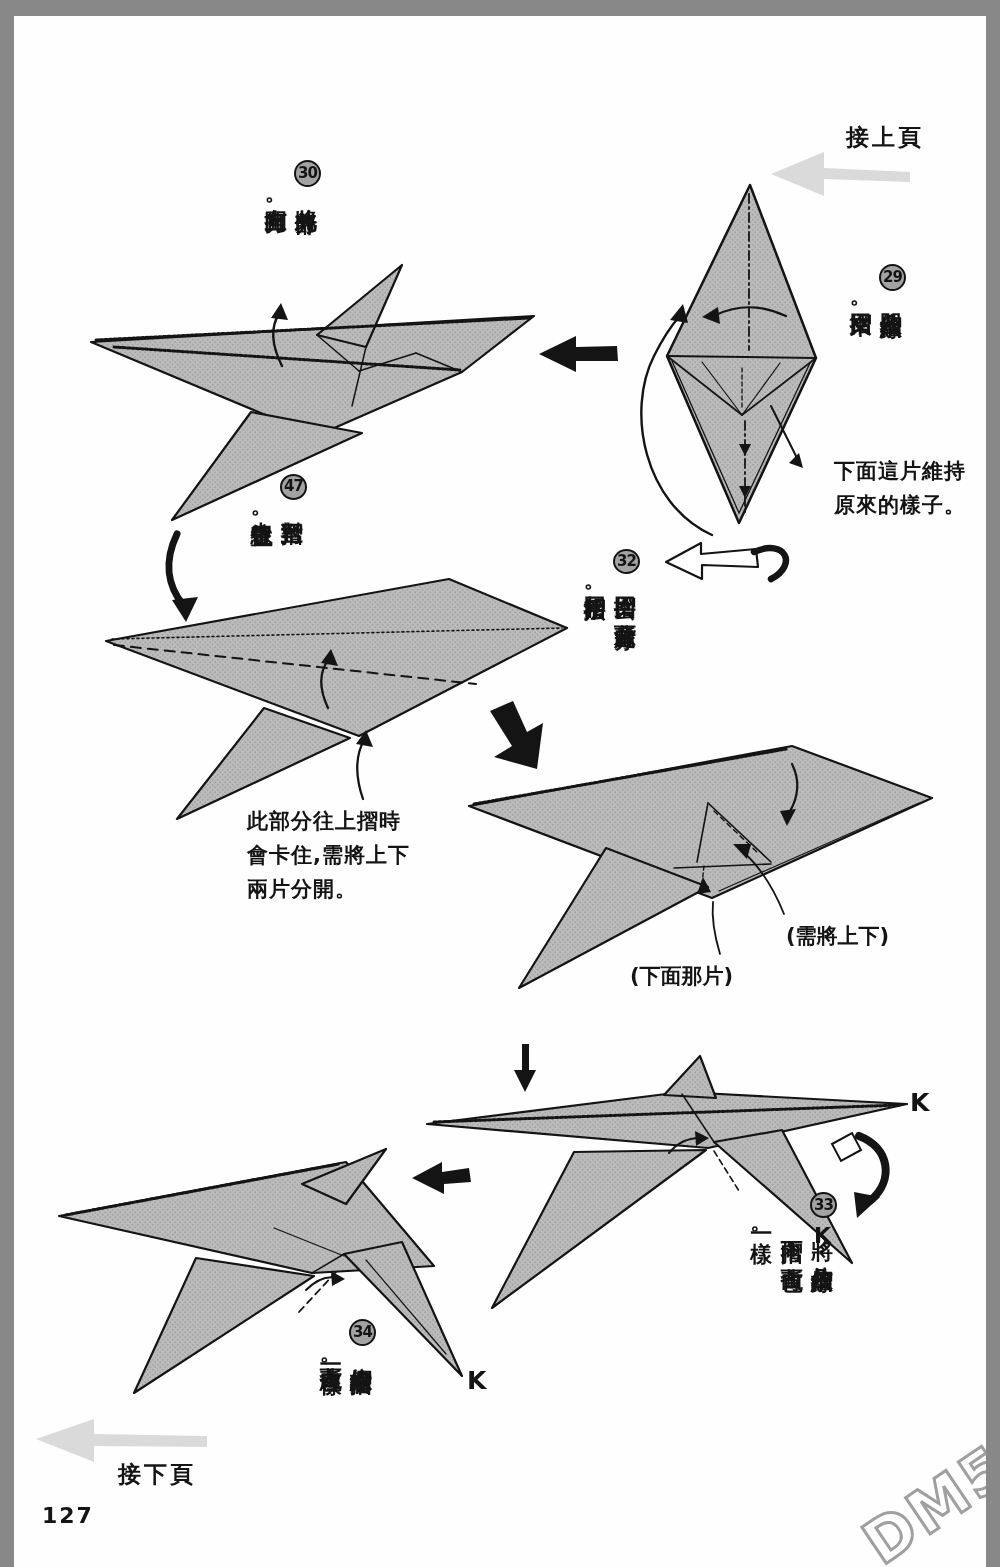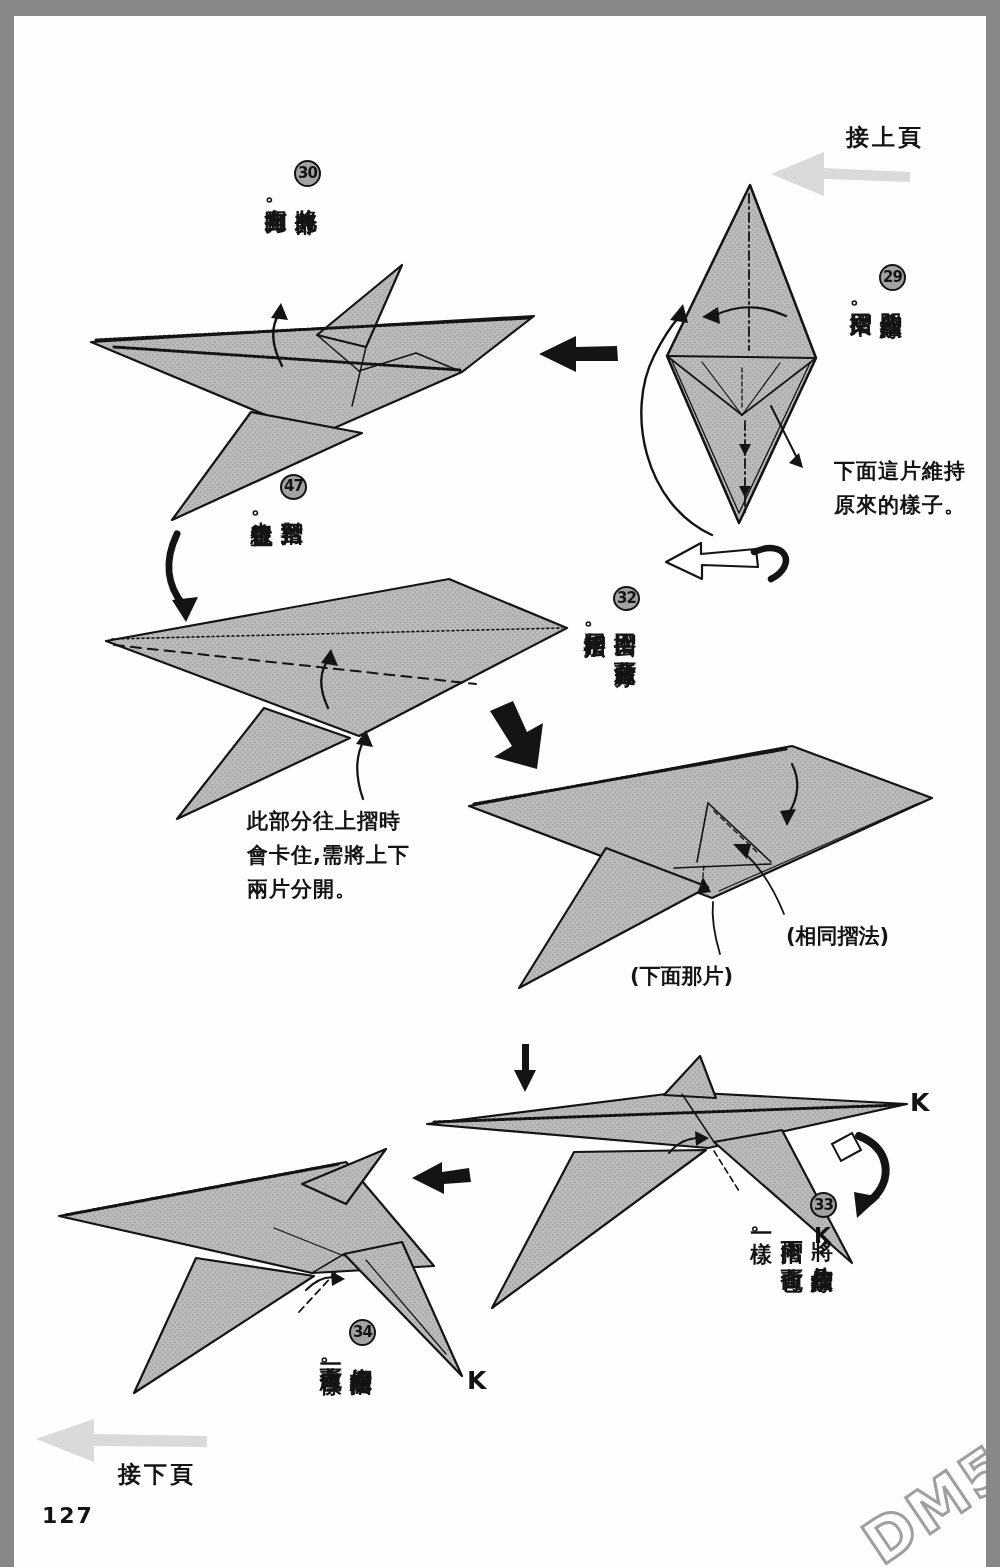--- a/index.html
+++ b/index.html
@@ -143,21 +143,21 @@
     <path d="M 314,692 Q 300,662 315,643" fill="none" stroke="var(--outline-black)" stroke-width="2.3"></path>
     <polygon points="307,647 317,633 324,650" fill="var(--outline-black)"></polygon>
     <path d="M 349,783 Q 337,748 350,724" fill="none" stroke="var(--outline-black)" stroke-width="2.3"></path>
     <polygon points="342,728 352,714 359,731" fill="var(--outline-black)"></polygon>
   </svg>
 
   <div class="note" style="left:233px;top:788px;">此部分往上摺時
 會卡住,需將上下
 兩片分開。</div>
 
-  <div class="step" style="left:548px;top:570px;width:78px;height:230px;">
+  <div class="step" style="left:548px;top:533px;width:78px;height:230px;">
     <span class="stepnum">32</span>
     <div class="vtext" style="height:215px;">摺回去,背面亦是
 相同摺法。</div>
   </div>
 
   <svg class="fig" style="left:468px;top:680px;" width="70" height="80" viewBox="468 680 70 80">
     <polygon points="476,695 499,685 513,716 529,707 523,753 480,741 498,730" fill="var(--outline-black)"></polygon>
   </svg>
 
   <svg class="fig" style="left:445px;top:715px;" width="490" height="275" viewBox="445 715 490 275">
@@ -171,21 +171,21 @@
     <line x1="700" y1="795" x2="745" y2="838" stroke="var(--outline-black)" stroke-width="1.4" stroke-dasharray="5 4"></line>
     <line x1="690" y1="850" x2="688" y2="868" stroke="var(--outline-black)" stroke-width="1.4" stroke-dasharray="4 3"></line>
     <polygon points="683,878 697,876 689,861" fill="var(--outline-black)"></polygon>
     <path d="M 778,748 Q 790,772 775,797" fill="none" stroke="var(--outline-black)" stroke-width="2.2"></path>
     <polygon points="766,795 782,793 773,810" fill="var(--outline-black)"></polygon>
     <path d="M 770,898 Q 753,856 727,834" fill="none" stroke="var(--outline-black)" stroke-width="1.8"></path>
     <polygon points="733,843 719,828 737,828" fill="var(--outline-black)"></polygon>
     <path d="M 706,938 Q 697,908 699,886" fill="none" stroke="var(--outline-black)" stroke-width="1.8"></path>
   </svg>
 
-  <div class="note" style="left:772px;top:903px;letter-spacing:0;">(相同摺法)</div>
+  <div class="note" style="left:772px;top:903px;letter-spacing:0;">(需將上下)</div>
   <div class="note" style="left:616px;top:943px;letter-spacing:0;">(下面那片)</div>
 
   <svg class="fig" style="left:496px;top:1026px;" width="32" height="55" viewBox="496 1026 32 55">
     <polygon points="508,1028 515,1028 515,1054 522,1054 511,1076 500,1054 508,1054" fill="var(--outline-black)"></polygon>
   </svg>
 
   <svg class="fig" style="left:400px;top:1030px;" width="515" height="285" viewBox="400 1030 515 285">
     <polygon points="413,1108 668,1076 893,1088 694,1132" fill="url(#halftone)" stroke="var(--outline-black)" stroke-width="2.2" stroke-linejoin="round"></polygon>
     <polygon points="650,1079 686,1040 702,1082" fill="url(#halftone)" stroke="var(--outline-black)" stroke-width="2.2" stroke-linejoin="round"></polygon>
     <polygon points="700,1126 838,1247 768,1114" fill="url(#halftone)" stroke="var(--outline-black)" stroke-width="2.2" stroke-linejoin="round"></polygon>

